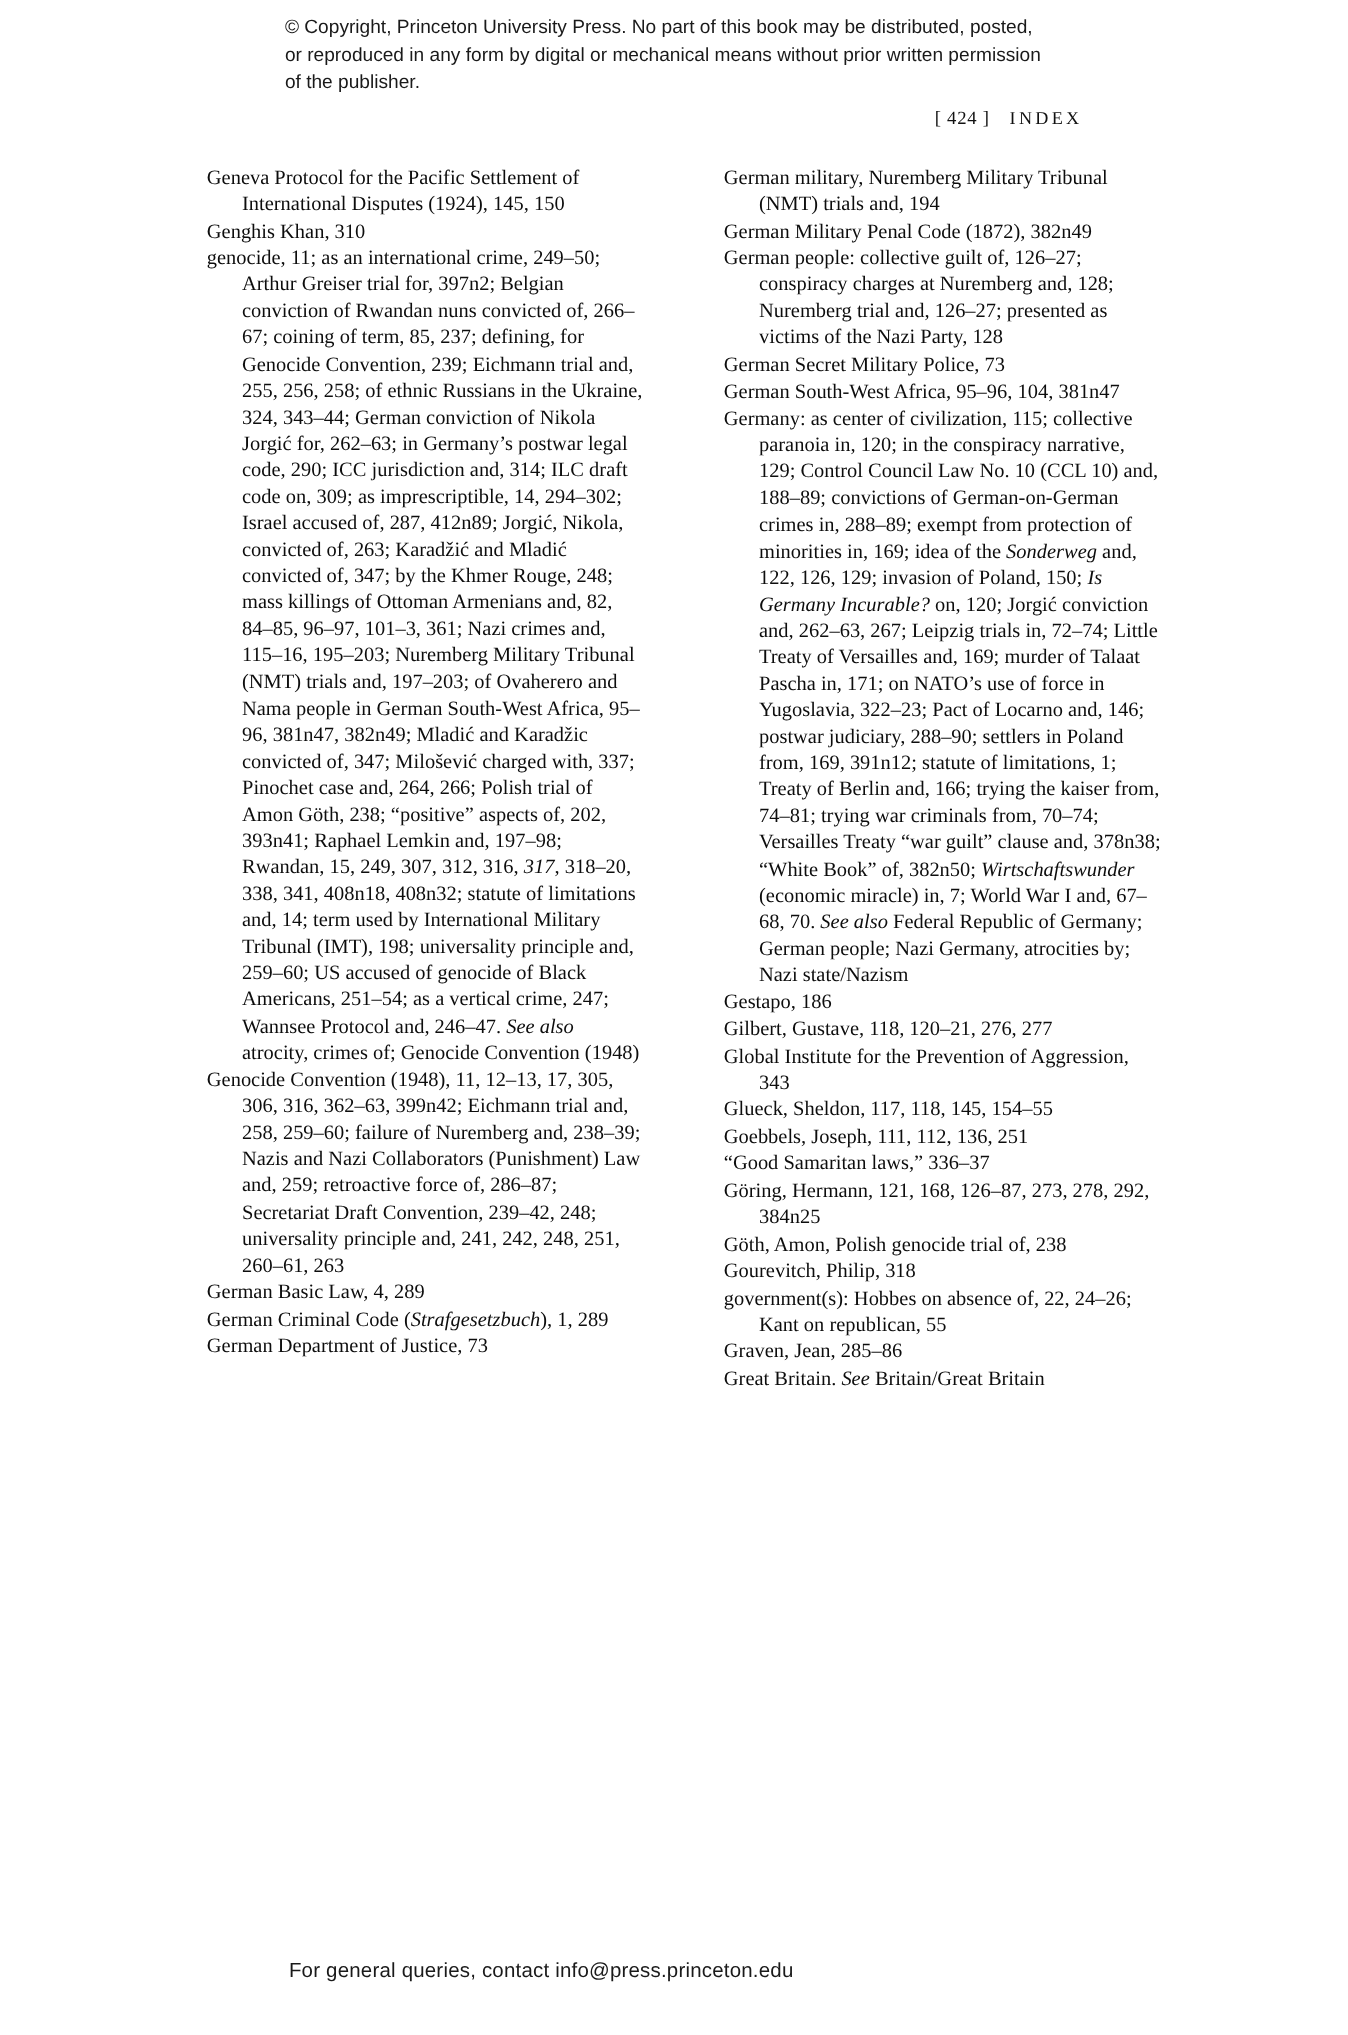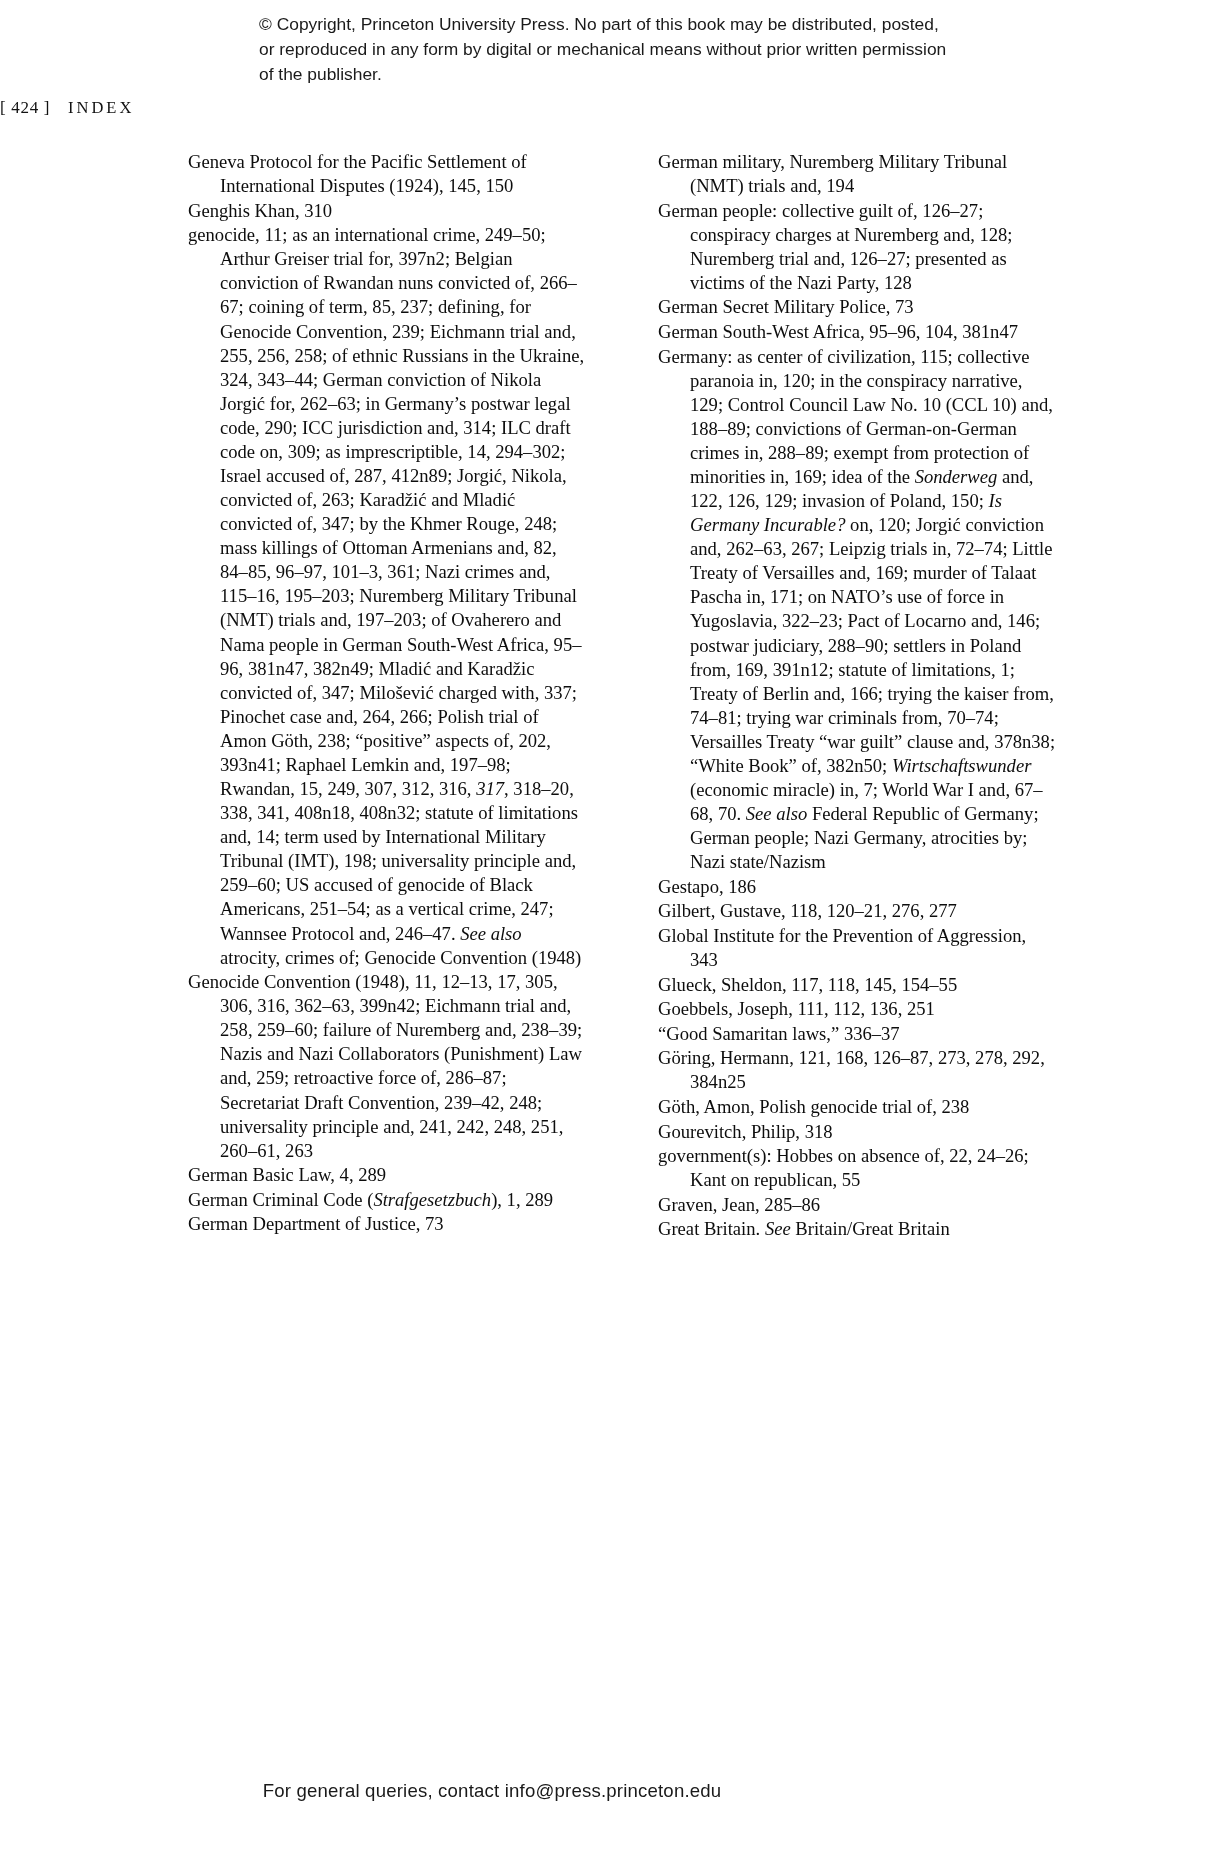--- a/index.html
+++ b/index.html
@@ -29,21 +29,21 @@
     font-family: "Liberation Sans", sans-serif;
     font-size: 17.4px;
     line-height: 1.43;
     color: #1a1a1a;
   }
   .running-head {
     position: absolute;
     left: 0;
     right: 0;
     top: 98px;
-    text-align: left;
+    text-align: right;
     font-size: 17px;
     letter-spacing: 0.06em;
     color: #111;
   }
   .running-head .folio {
     font-family: "Liberation Serif", serif;
     letter-spacing: 0.04em;
   }
   .running-head .label {
     margin-left: 18px;
@@ -101,20 +101,21 @@
       <p class="entry">Geneva Protocol for the Pacific Settlement of International Disputes (1924), 145, 150</p>
       <p class="entry">Genghis Khan, 310</p>
       <p class="entry">genocide, 11; as an international crime, 249–50; Arthur Greiser trial for, 397n2; Belgian conviction of Rwandan nuns convicted of, 266–67; coining of term, 85, 237; defining, for Genocide Convention, 239; Eichmann trial and, 255, 256, 258; of ethnic Russians in the Ukraine, 324, 343–44; German conviction of Nikola Jorgić for, 262–63; in Germany’s postwar legal code, 290; ICC jurisdiction and, 314; ILC draft code on, 309; as imprescriptible, 14, 294–302; Israel accused of, 287, 412n89; Jorgić, Nikola, convicted of, 263; Karadžić and Mladić convicted of, 347; by the Khmer Rouge, 248; mass killings of Ottoman Armenians and, 82, 84–85, 96–97, 101–3, 361; Nazi crimes and, 115–16, 195–203; Nuremberg Military Tribunal (NMT) trials and, 197–203; of Ovaherero and Nama people in German South-West Africa, 95–96, 381n47, 382n49; Mladić and Karadžic convicted of, 347; Milošević charged with, 337; Pinochet case and, 264, 266; Polish trial of Amon Göth, 238; “positive” aspects of, 202, 393n41; Raphael Lemkin and, 197–98; Rwandan, 15, 249, 307, 312, 316, <i>317</i>, 318–20, 338, 341, 408n18, 408n32; statute of limitations and, 14; term used by International Military Tribunal (IMT), 198; universality principle and, 259–60; US accused of genocide of Black Americans, 251–54; as a vertical crime, 247; Wannsee Protocol and, 246–47. <i>See also</i> atrocity, crimes of; Genocide Convention (1948)</p>
       <p class="entry">Genocide Convention (1948), 11, 12–13, 17, 305, 306, 316, 362–63, 399n42; Eichmann trial and, 258, 259–60; failure of Nuremberg and, 238–39; Nazis and Nazi Collaborators (Punishment) Law and, 259; retroactive force of, 286–87; Secretariat Draft Convention, 239–42, 248; universality principle and, 241, 242, 248, 251, 260–61, 263</p>
       <p class="entry">German Basic Law, 4, 289</p>
       <p class="entry">German Criminal Code (<i>Strafgesetzbuch</i>), 1, 289</p>
       <p class="entry">German Department of Justice, 73</p>
     </div>
     <div class="column">
       <p class="entry">German military, Nuremberg Military Tribunal (NMT) trials and, 194</p>
+      <p class="entry">German Military Penal Code (1872), 382n49</p>
       <p class="entry">German people: collective guilt of, 126–27; conspiracy charges at Nuremberg and, 128; Nuremberg trial and, 126–27; presented as victims of the Nazi Party, 128</p>
       <p class="entry">German Secret Military Police, 73</p>
       <p class="entry">German South-West Africa, 95–96, 104, 381n47</p>
       <p class="entry">Germany: as center of civilization, 115; collective paranoia in, 120; in the conspiracy narrative, 129; Control Council Law No. 10 (CCL 10) and, 188–89; convictions of German-on-German crimes in, 288–89; exempt from protection of minorities in, 169; idea of the <i>Sonderweg</i> and, 122, 126, 129; invasion of Poland, 150; <i>Is Germany Incurable?</i> on, 120; Jorgić conviction and, 262–63, 267; Leipzig trials in, 72–74; Little Treaty of Versailles and, 169; murder of Talaat Pascha in, 171; on NATO’s use of force in Yugoslavia, 322–23; Pact of Locarno and, 146; postwar judiciary, 288–90; settlers in Poland from, 169, 391n12; statute of limitations, 1; Treaty of Berlin and, 166; trying the kaiser from, 74–81; trying war criminals from, 70–74; Versailles Treaty “war guilt” clause and, 378n38; “White Book” of, 382n50; <i>Wirtschaftswunder</i> (economic miracle) in, 7; World War I and, 67–68, 70. <i>See also</i> Federal Republic of Germany; German people; Nazi Germany, atrocities by; Nazi state/Nazism</p>
       <p class="entry">Gestapo, 186</p>
       <p class="entry">Gilbert, Gustave, 118, 120–21, 276, 277</p>
       <p class="entry">Global Institute for the Prevention of Aggression, 343</p>
       <p class="entry">Glueck, Sheldon, 117, 118, 145, 154–55</p>
       <p class="entry">Goebbels, Joseph, 111, 112, 136, 251</p>
       <p class="entry">“Good Samaritan laws,” 336–37</p>

